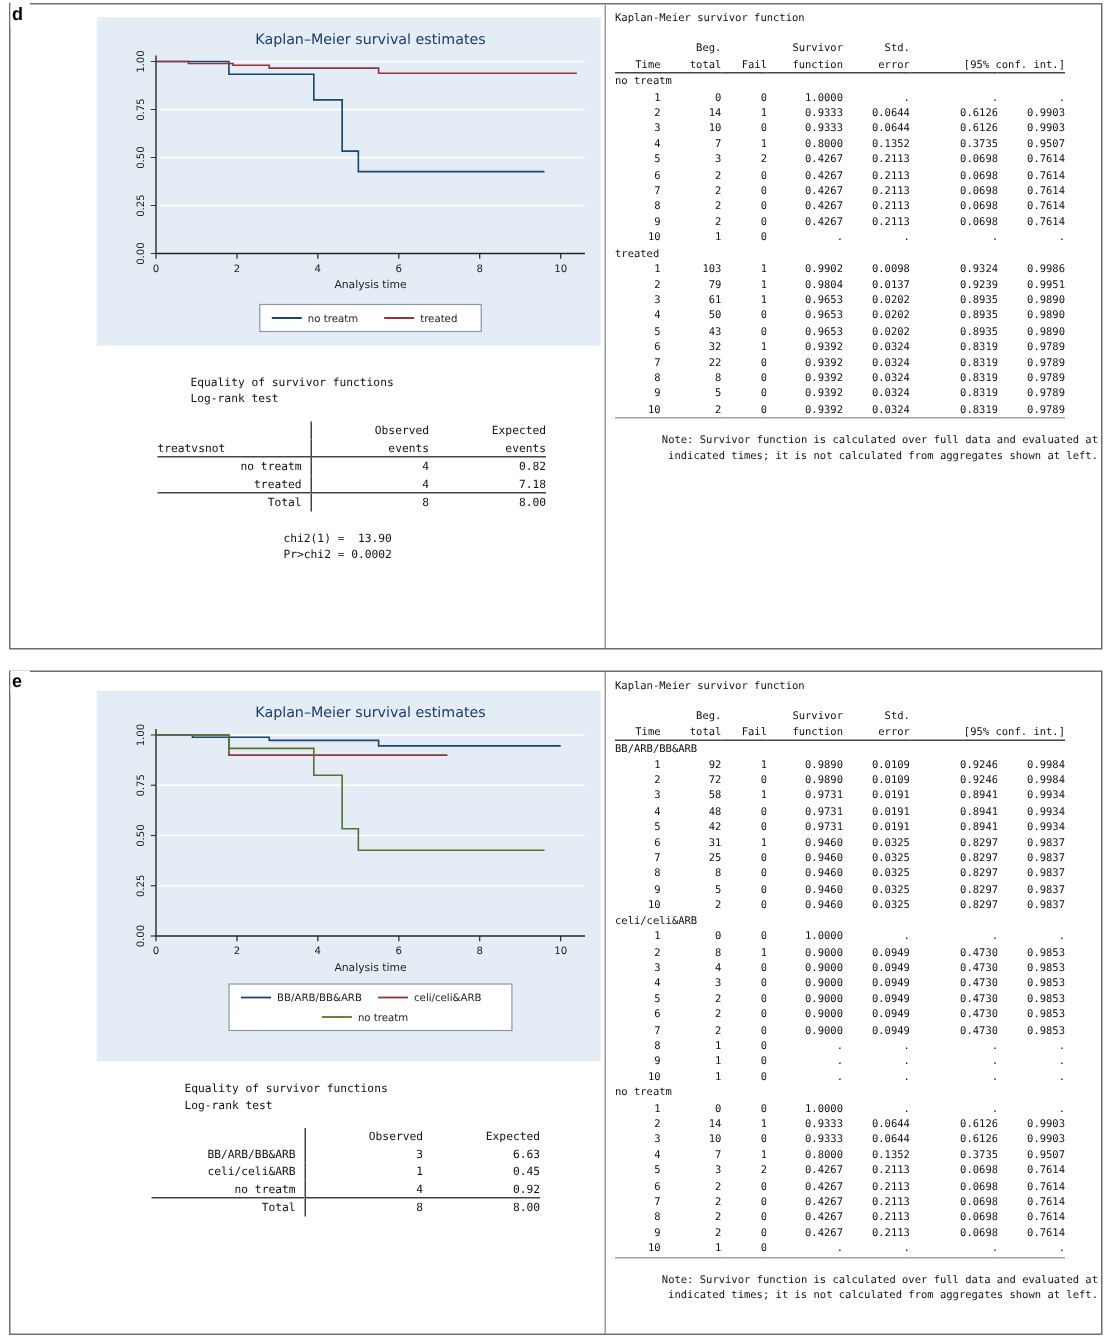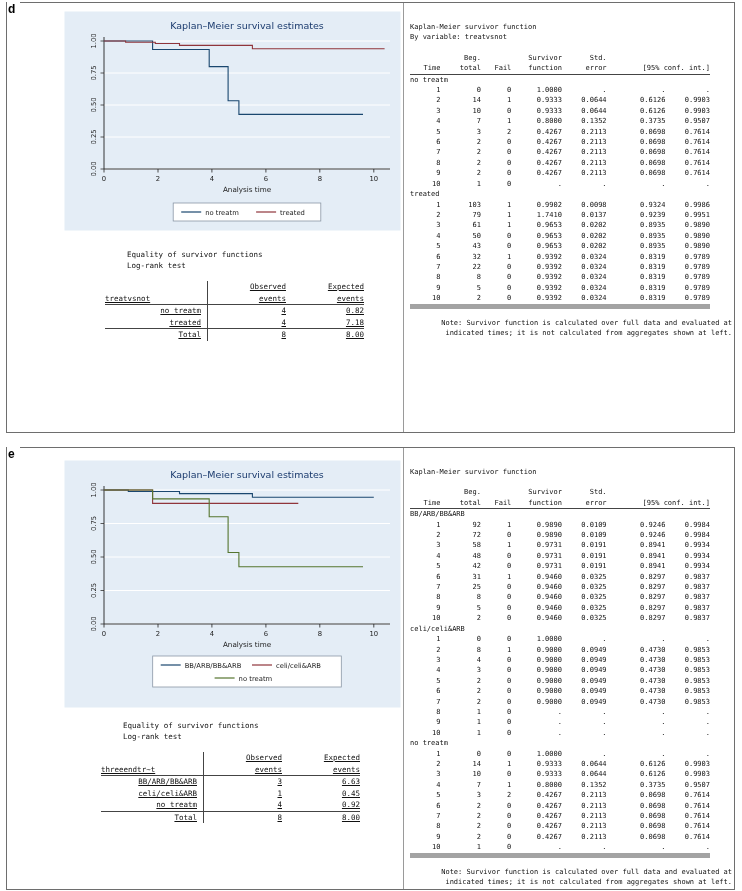--- a/index.html
+++ b/index.html
@@ -8,30 +8,30 @@
   .panel{position:absolute;left:6px;width:727px;border:1px solid #6e6e6e;background:#fff;}
   .panel-label{position:absolute;left:0px;top:-1px;background:#fff;padding:0 5px 2px 1px;
                font:bold 12px "Liberation Sans",sans-serif;color:#000;z-index:3;}
   .vdivider{position:absolute;top:0;bottom:0;left:396px;width:1px;background:#9a9a9a;}
   .plot-wrap{position:absolute;left:32px;top:8px;padding-left:25px;}
   .logrank{position:absolute;color:#111;}
   .mono-line{font:7.5px/11px "DejaVu Sans Mono",monospace;white-space:pre;color:#111;padding-left:22px;}
   .sv-line{font:7px/10.4px "DejaVu Sans Mono",monospace;white-space:pre;color:#111;}
   .lr-table-host{margin-top:10px;}
   .lr-table{border-collapse:collapse;font:7.5px/11.5px "DejaVu Sans Mono",monospace;color:#111;}
-  .lr-table td{padding:0 0 0 12px;text-align:right;white-space:pre;text-decoration:underline;}
+  .lr-table td{padding:0 0 0 12px;text-align:right;white-space:pre;}
   .lr-table td.c0{min-width:96px;padding:0 6px 0 0;border-right:1px solid #444;}
   .lr-table td.num{min-width:66px;}
   .lr-table tr.hdrb td{border-bottom:1px solid #444;}
   .lr-table tr.totalr td{border-top:1px solid #444;}
   .lr-table tr.hdr td.c0{text-align:left;margin-top:28px;}
   .lr-stats{margin-top:12px;padding-left:84px;font:7.5px/11.5px "DejaVu Sans Mono",monospace;white-space:pre;color:#111;}
-  .survivor{position:absolute;left:403px;top:19px;width:322px;color:#111;}
+  .survivor{position:absolute;left:403px;top:4px;width:322px;color:#111;}
   .sv-table-host{margin-top:10px;}
-  .sv-table{border-collapse:collapse;table-layout:fixed;width:300px;border-bottom:5px solid #a3a3a3;
+  .sv-table{border-collapse:collapse;table-layout:fixed;width:300px;border-bottom:1px solid #a3a3a3;
             font:7px/10.4px "DejaVu Sans Mono",monospace;color:#111;}
   .sv-table td{text-align:right;white-space:pre;overflow:hidden;padding:0;}
   .sv-table td.grp{text-align:left;}
   .sv-table tr.hdrb td{border-bottom:1px solid #444;}
   .sv-note{margin-top:9px;font:7px/10.4px "DejaVu Sans Mono",monospace;white-space:pre;color:#111;text-align:right;}
 </style>
 </head>
 <body>
 
 <div id="page">
@@ -106,25 +106,25 @@
                 <td class="num">7.18</td>
               </tr>
               <tr class="totalr">
                 <td class="c0">Total</td>
                 <td class="num">8</td>
                 <td class="num">8.00</td>
               </tr>
             </tbody>
           </table>
         </div>
+      <div class="lr-stats"><div>chi2(1) =  13.90</div><div>Pr&gt;chi2 = 0.0002</div></div>
     </div>
     <div class="vdivider"></div>
     <div class="survivor">
       <div class="sv-line">Kaplan-Meier survivor function</div>
-      <div class="sv-line">By variable: treatvsnot</div>
       <div class="sv-table-host">
           <table class="sv-table">
             <colgroup>
               <col style="width: 30px;">
               <col style="width: 40px;">
               <col style="width: 30px;">
               <col style="width: 50px;">
               <col style="width: 44px;">
               <col style="width: 58px;">
               <col style="width: 44px;">
@@ -249,21 +249,21 @@
                 <td>1</td>
                 <td>0.9902</td>
                 <td>0.0098</td>
                 <td>0.9324</td>
                 <td>0.9986</td>
               </tr>
               <tr>
                 <td>2</td>
                 <td>79</td>
                 <td>1</td>
-                <td>1.7410</td>
+                <td>0.9804</td>
                 <td>0.0137</td>
                 <td>0.9239</td>
                 <td>0.9951</td>
               </tr>
               <tr>
                 <td>3</td>
                 <td>61</td>
                 <td>1</td>
                 <td>0.9653</td>
                 <td>0.0202</td>
@@ -390,25 +390,20 @@
       <div class="mono-line">Equality of survivor functions</div>
       <div class="mono-line">Log-rank test</div>
       <div class="lr-table-host">
           <table class="lr-table">
             <tbody>
               <tr class="hdr">
                 <td class="c0"></td>
                 <td class="num">Observed</td>
                 <td class="num">Expected</td>
               </tr>
-              <tr class="hdr hdrb">
-                <td class="c0">threeendtr~t</td>
-                <td class="num">events</td>
-                <td class="num">events</td>
-              </tr>
               <tr>
                 <td class="c0">BB/ARB/BB&amp;ARB</td>
                 <td class="num">3</td>
                 <td class="num">6.63</td>
               </tr>
               <tr>
                 <td class="c0">celi/celi&amp;ARB</td>
                 <td class="num">1</td>
                 <td class="num">0.45</td>
               </tr>

